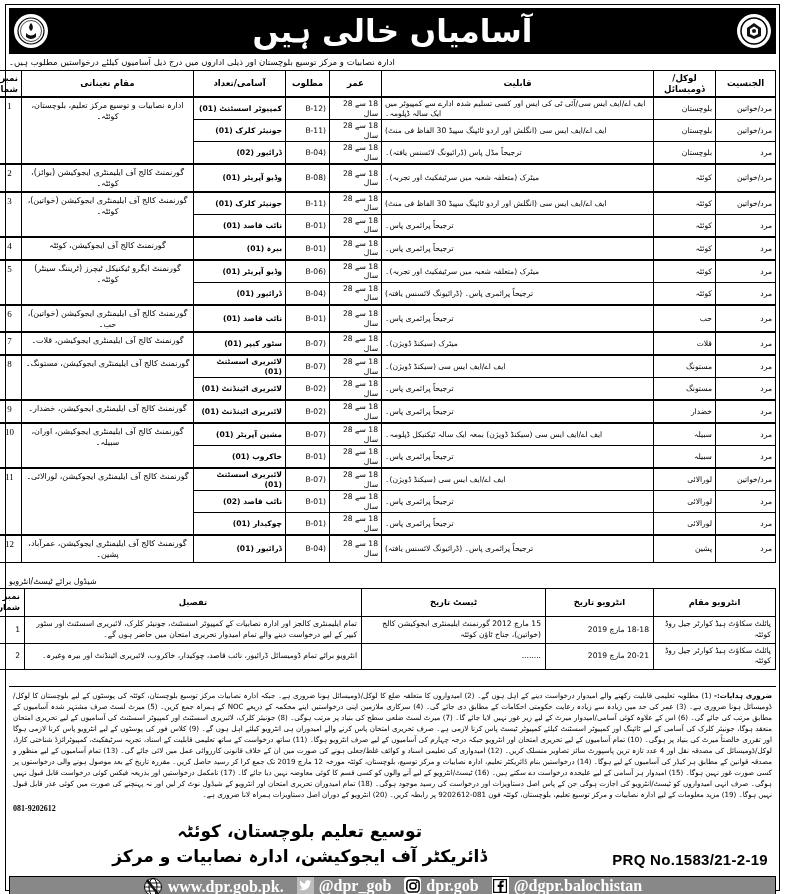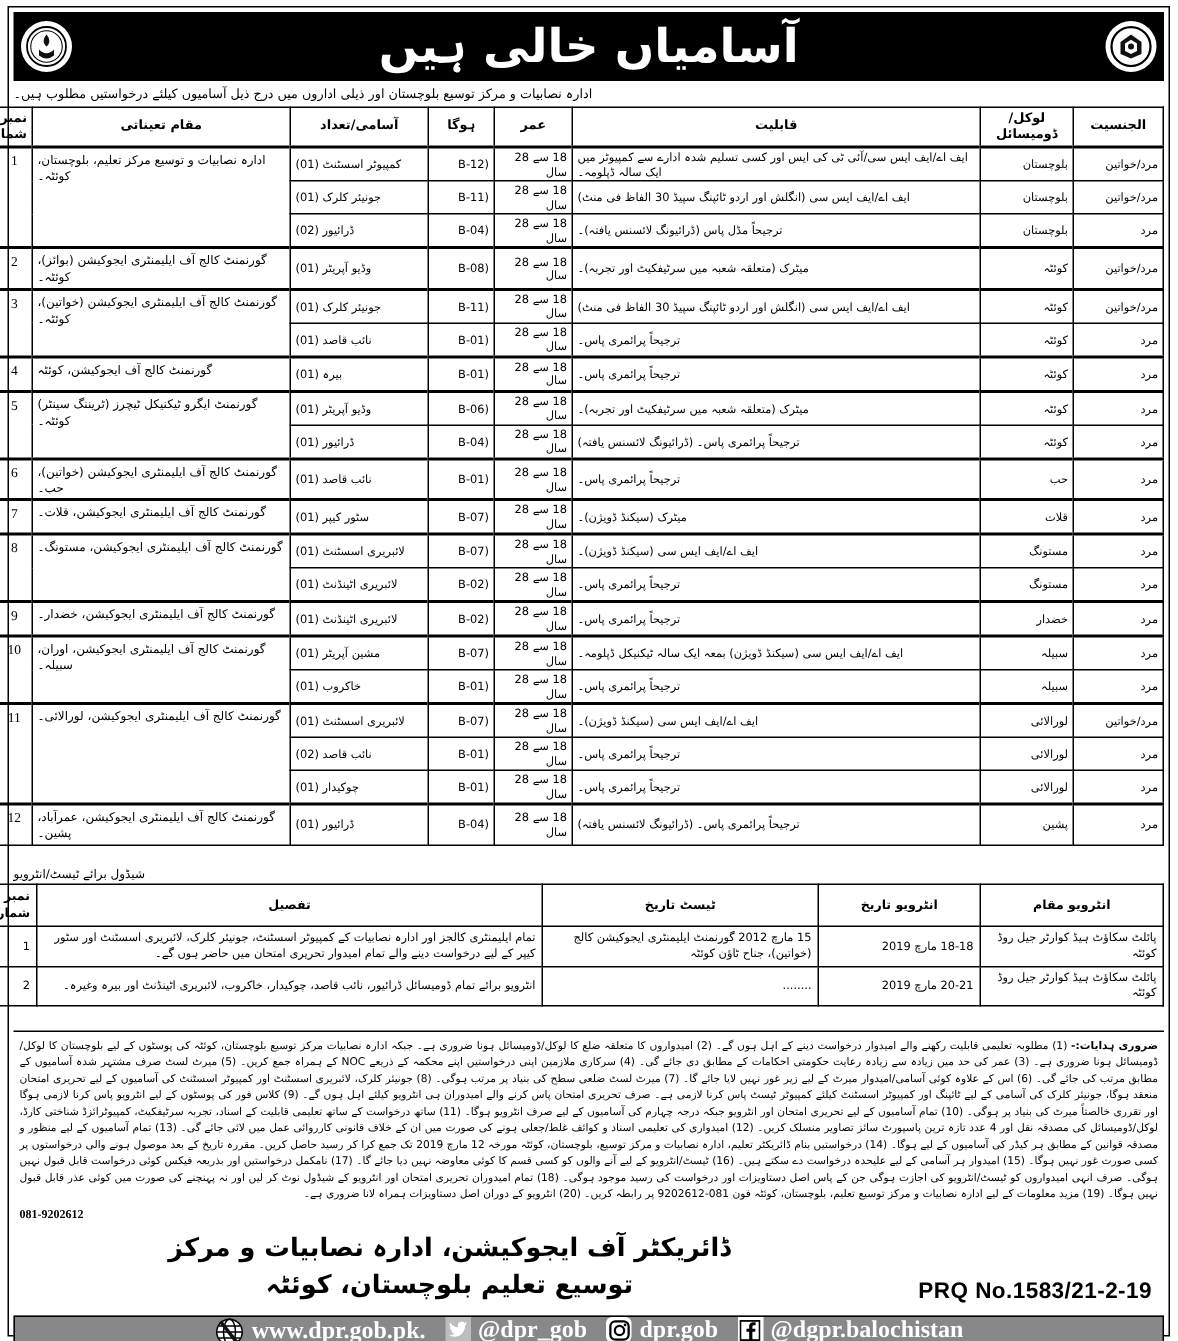--- a/index.html
+++ b/index.html
@@ -110,28 +110,28 @@
   table.jobs tbody td.place {
     vertical-align: top;
     padding-top: 3px;
   }
   table.jobs tbody td.sr {
     text-align: center;
     font-size: 9px;
     font-family: "Liberation Serif", serif;
   }
   table.jobs tbody td.place {
-    text-align: left;
+    text-align: center;
     font-size: 8px;
     line-height: 1.35;
   }
   tr.grp-start > td { border-top: 2px solid #000; }
   td.sub { height: 14px; }
   td.qual-cell { text-align: left; padding-left: 6px; }
-  td.post-cell { text-align: left; }
+  td.post-cell { text-align: right; font-weight: bold; }
 
   
   .sched-caption {
     text-align: left;
     font-size: 8px;
     padding: 2px 4px 2px 0;
     font-family: "DejaVu Sans", sans-serif;
     direction: rtl;
     margin-top: 12px;
   }
@@ -287,21 +287,21 @@
           <col class="c-post">
           <col class="c-place">
           <col class="c-sr">
     </colgroup>
     <thead>
       <tr>
         <th>الجنسیت</th>
         <th>لوکل/ڈومیسائل</th>
         <th>قابلیت</th>
         <th>عمر</th>
-        <th>ہوگا</th>
+        <th>مطلوب</th>
         <th>آسامی/تعداد</th>
         <th>مقام تعیناتی</th>
         <th>نمبر شمار</th>
       </tr>
     </thead>
     <tbody>
           <tr class="grp-start">
             <td class="sub">مرد/خواتین</td>
             <td class="sub">بلوچستان</td>
             <td class="qual-cell sub">ایف اے/ایف ایس سی/آئی ٹی کی ایس اور کسی تسلیم شدہ ادارے سے کمپیوٹر میں ایک سالہ ڈپلومہ۔</td>
@@ -527,22 +527,22 @@
 
   <div class="conditions">
     <span class="lead">ضروری ہدایات:-</span>
     <span id="cond-items"><span class="item"> (1) مطلوبہ تعلیمی قابلیت رکھنے والے امیدوار درخواست دینے کے اہل ہوں گے۔ </span><span class="item"> (2) امیدواروں کا متعلقہ ضلع کا لوکل/ڈومیسائل ہونا ضروری ہے۔ جبکہ ادارہ نصابیات مرکز توسیع بلوچستان، کوئٹہ کی پوسٹوں کے لیے بلوچستان کا لوکل/ڈومیسائل ہونا ضروری ہے۔ </span><span class="item"> (3) عمر کی حد میں زیادہ سے زیادہ رعایت حکومتی احکامات کے مطابق دی جائے گی۔ </span><span class="item"> (4) سرکاری ملازمین اپنی درخواستیں اپنے محکمہ کے ذریعے NOC کے ہمراہ جمع کریں۔ </span><span class="item"> (5) میرٹ لسٹ صرف مشتہر شدہ آسامیوں کے مطابق مرتب کی جائے گی۔ </span><span class="item"> (6) اس کے علاوہ کوئی آسامی/امیدوار میرٹ کے لیے زیر غور نہیں لایا جائے گا۔ </span><span class="item"> (7) میرٹ لسٹ ضلعی سطح کی بنیاد پر مرتب ہوگی۔ </span><span class="item"> (8) جونیئر کلرک، لائبریری اسسٹنٹ اور کمپیوٹر اسسٹنٹ کی آسامیوں کے لیے تحریری امتحان منعقد ہوگا، جونیئر کلرک کی آسامی کے لیے ٹائپنگ اور کمپیوٹر اسسٹنٹ کیلئے کمپیوٹر ٹیسٹ پاس کرنا لازمی ہے۔ صرف تحریری امتحان پاس کرنے والے امیدوران ہی انٹرویو کیلئے اہل ہوں گے۔ </span><span class="item"> (9) کلاس فور کی پوسٹوں کے لیے انٹرویو پاس کرنا لازمی ہوگا اور تقرری خالصتاً میرٹ کی بنیاد پر ہوگی۔ </span><span class="item"> (10) تمام آسامیوں کے لیے تحریری امتحان اور انٹرویو جبکہ درجہ چہارم کی آسامیوں کے لیے صرف انٹرویو ہوگا۔ </span><span class="item"> (11) ساتھ درخواست کے ساتھ تعلیمی قابلیت کے اسناد، تجربہ سرٹیفکیٹ، کمپیوٹرائزڈ شناختی کارڈ، لوکل/ڈومیسائل کی مصدقہ نقل اور 4 عدد تازہ ترین پاسپورٹ سائز تصاویر منسلک کریں۔ </span><span class="item"> (12) امیدواری کی تعلیمی اسناد و کوائف غلط/جعلی ہونے کی صورت میں ان کے خلاف قانونی کارروائی عمل میں لائی جائے گی۔ </span><span class="item"> (13) تمام آسامیوں کے لیے منظور و مصدقہ قوانین کے مطابق ہر کیڈر کی آسامیوں کے لیے ہوگا۔ </span><span class="item"> (14) درخواستیں بنام ڈائریکٹر تعلیم، ادارہ نصابیات و مرکز توسیع، بلوچستان، کوئٹہ مورخہ 12 مارچ 2019 تک جمع کرا کر رسید حاصل کریں۔ مقررہ تاریخ کے بعد موصول ہونے والی درخواستوں پر کسی صورت غور نہیں ہوگا۔ </span><span class="item"> (15) امیدوار ہر آسامی کے لیے علیحدہ درخواست دے سکتے ہیں۔ </span><span class="item"> (16) ٹیسٹ/انٹرویو کے لیے آنے والوں کو کسی قسم کا کوئی معاوضہ نہیں دیا جائے گا۔ </span><span class="item"> (17) نامکمل درخواستیں اور بذریعہ فیکس کوئی درخواست قابل قبول نہیں ہوگی۔ صرف انہی امیدواروں کو ٹیسٹ/انٹرویو کی اجازت ہوگی جن کے پاس اصل دستاویزات اور درخواست کی رسید موجود ہوگی۔ </span><span class="item"> (18) تمام امیدوران تحریری امتحان اور انٹرویو کے شیڈول نوٹ کر لیں اور نہ پہنچنے کی صورت میں کوئی عذر قابل قبول نہیں ہوگا۔ </span><span class="item"> (19) مزید معلومات کے لیے ادارہ نصابیات و مرکز توسیع تعلیم، بلوچستان، کوئٹہ فون 081-9202612 پر رابطہ کریں۔ </span><span class="item"> (20) انٹرویو کے دوران اصل دستاویزات ہمراہ لانا ضروری ہے۔ </span></span>
     <div class="cond-contact">081-9202612</div>
   </div>
 
   <div class="signature">
     <div class="sig-prq">PRQ No.1583/21-2-19</div>
     <div class="sig-urdu">
+      <div>توسیع تعلیم بلوچستان، کوئٹہ</div>
       <div>ڈائریکٹر آف ایجوکیشن، ادارہ نصابیات و مرکز</div>
-      <div>توسیع تعلیم بلوچستان، کوئٹہ</div>
     </div>
   </div>
 
   <div class="socialbar">
     <div class="social-item">
       <span class="si-box si-globe">
         <svg width="20" height="20" viewBox="0 0 20 20">
           <circle cx="10" cy="10" r="8.5" fill="#fff" stroke="#000" stroke-width="1"></circle>
           <ellipse cx="10" cy="10" rx="4" ry="8.5" fill="none" stroke="#000" stroke-width="1"></ellipse>
           <path d="M1.5 10 H18.5 M3 6 H17 M3 14 H17" stroke="#000" stroke-width="0.9" fill="none"></path>

